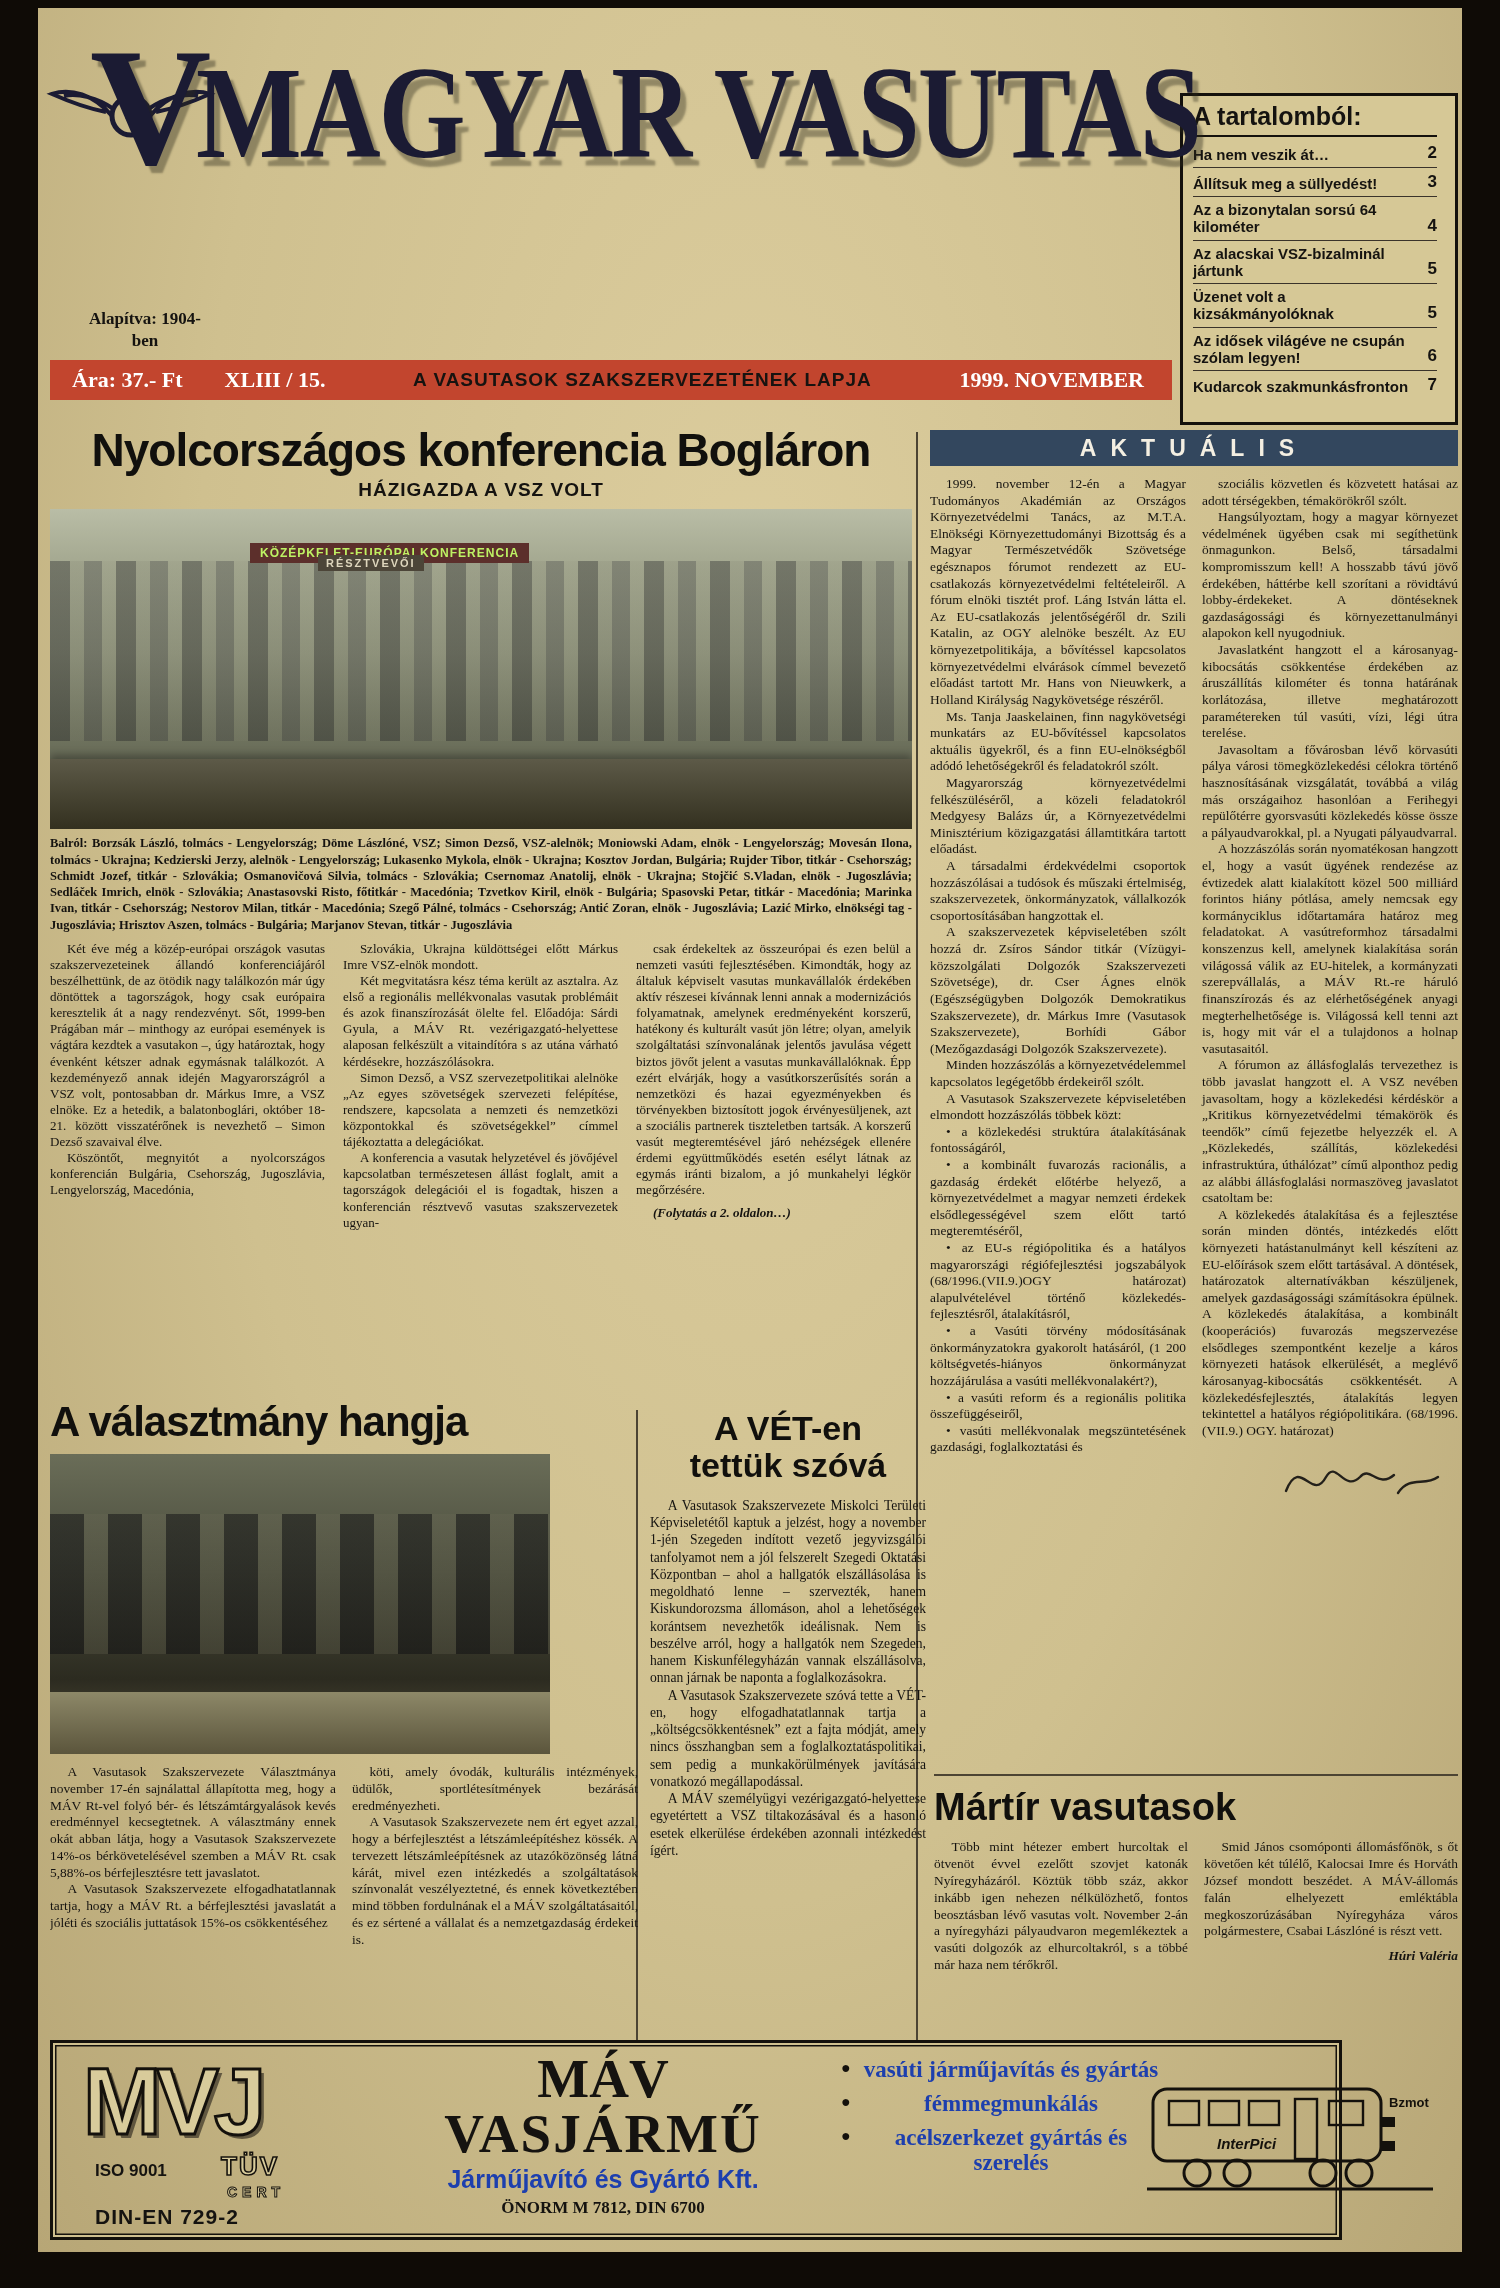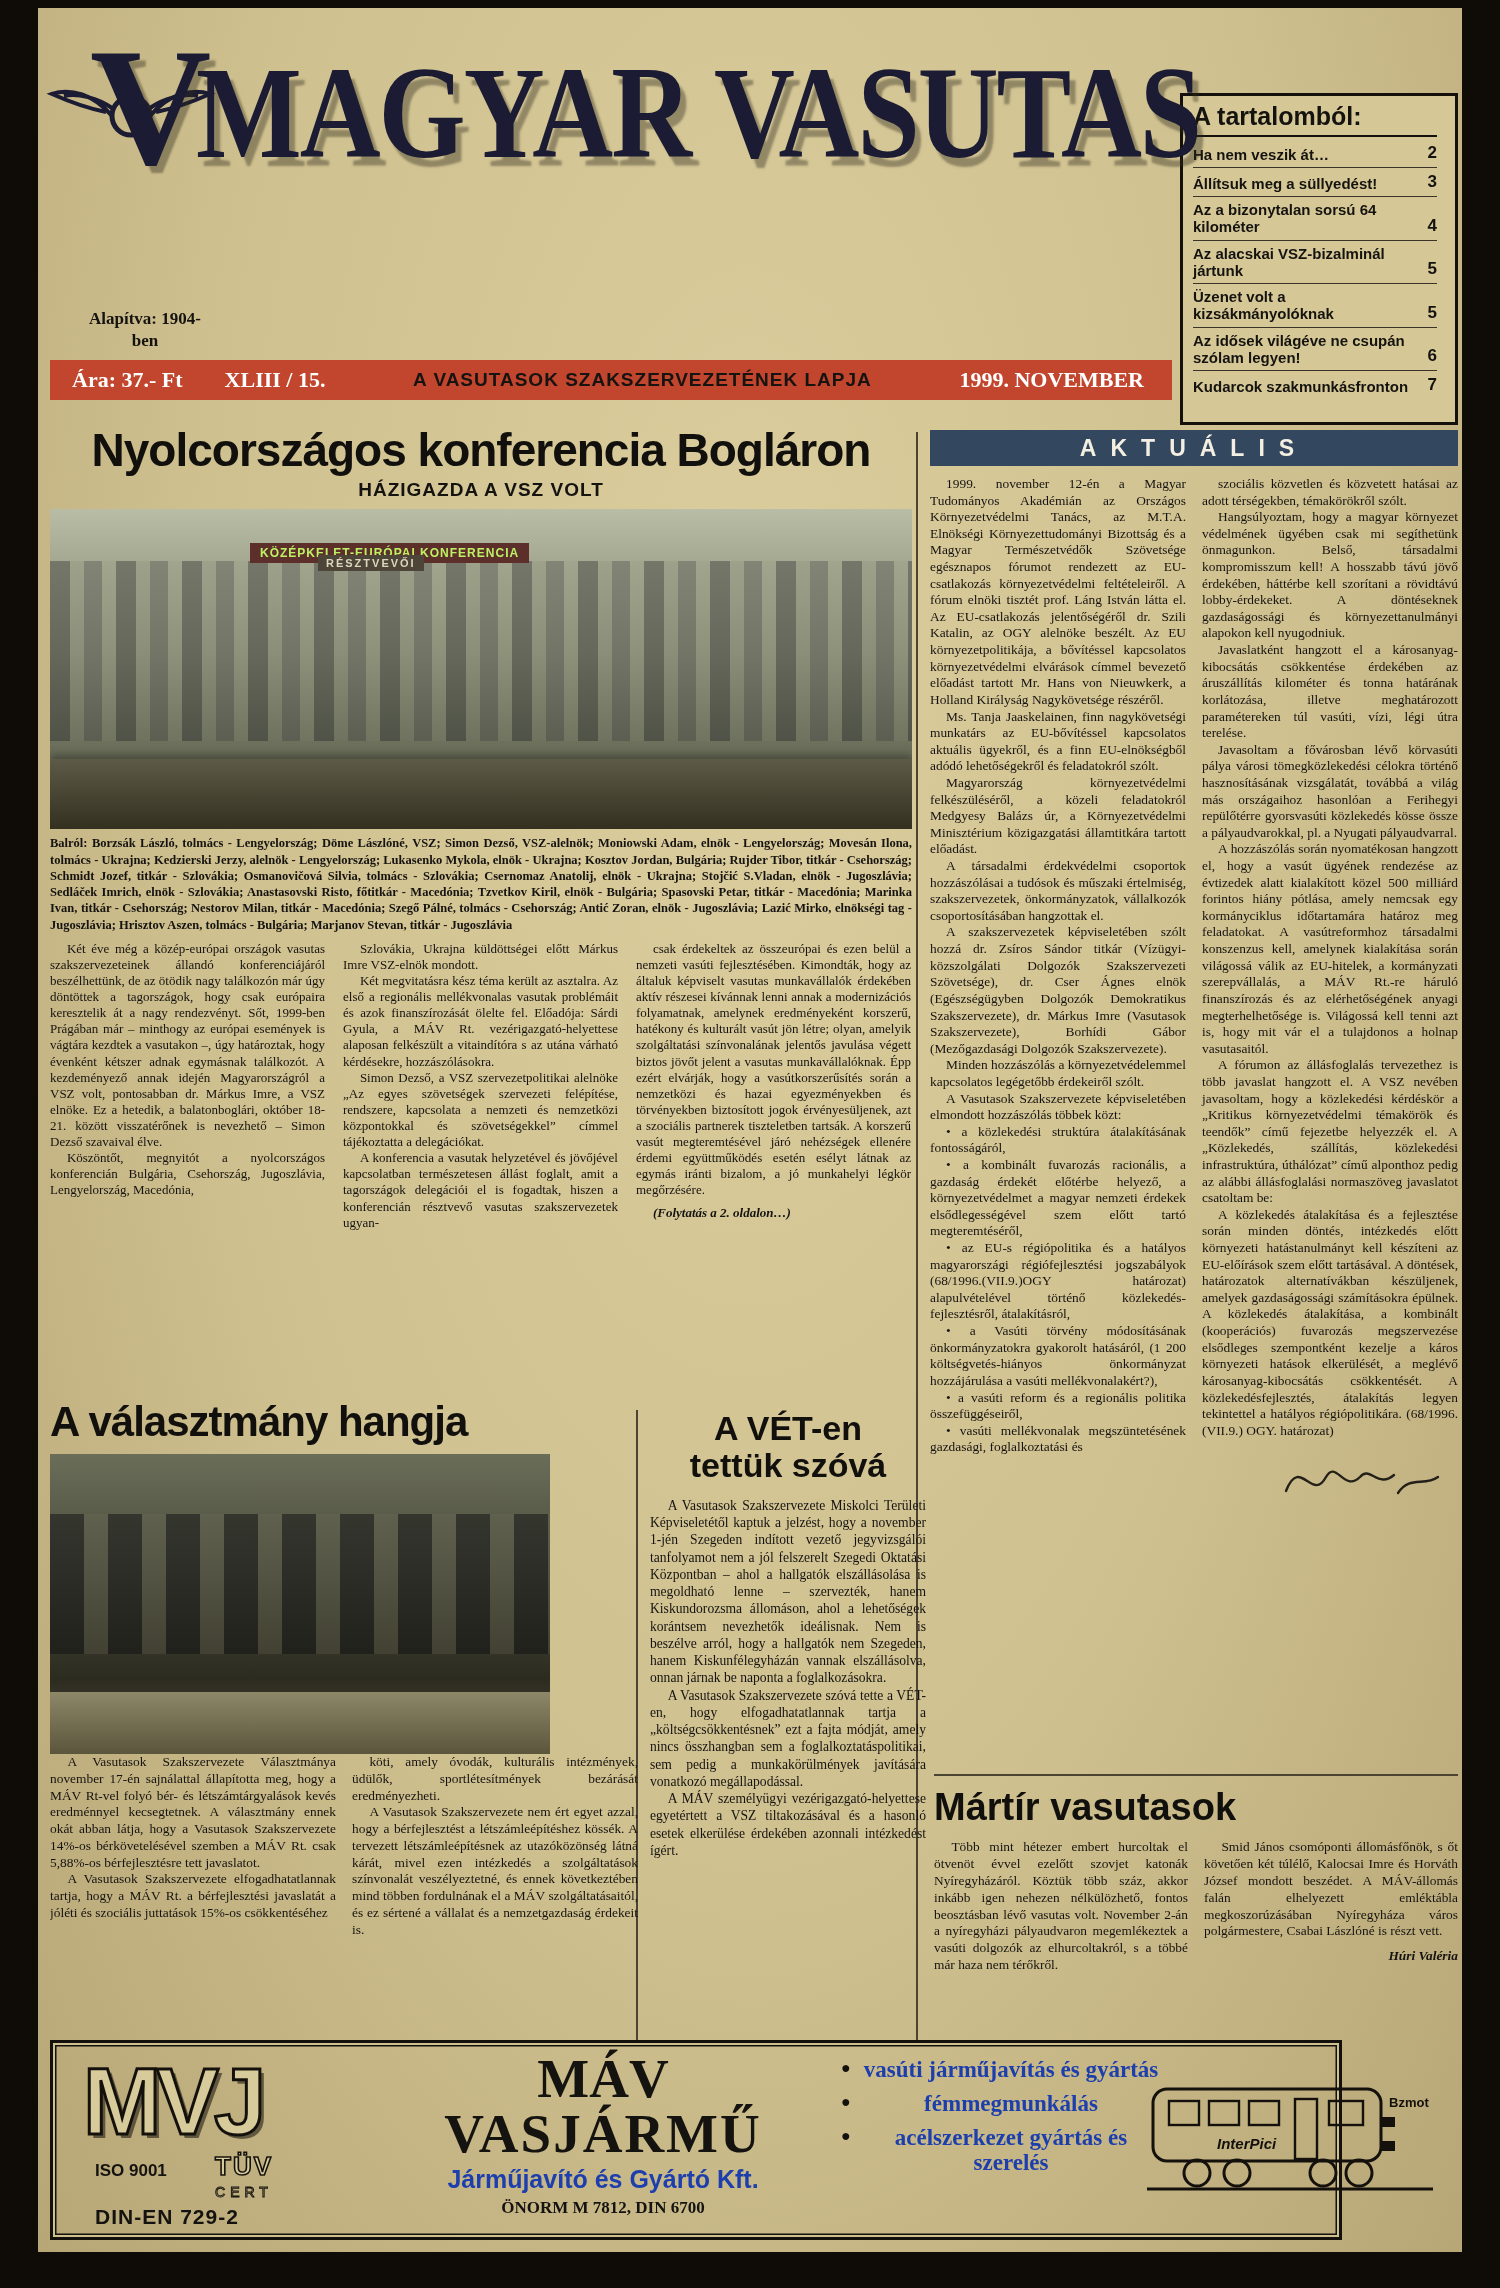--- a/index.html
+++ b/index.html
@@ -82,21 +82,21 @@
 
   
   .valasztmany { position:absolute; left:12px; top:1392px; width:588px; height:640px; overflow:hidden; }
   .valasztmany h2 { font-size:42px; letter-spacing:-1px; text-align:left; line-height:1.05; }
   .photo2 { margin-top:10px; width:500px; height:300px; position:relative; overflow:hidden;
             background: linear-gradient(#6a6d58 0%, #4a4c3c 40%, #2c2b20 75%, #55523d 100%); }
   .photo2 .people { position:absolute; left:0; top:60px; width:100%; height:140px;
             background: repeating-linear-gradient(90deg, rgba(15,15,18,.5) 0 34px, rgba(110,108,88,.25) 34px 58px); }
   .photo2 .tableband { position:absolute; left:0; bottom:0; width:100%; height:62px;
             background: linear-gradient(#8d8868, #5b553c); }
-  .valasztmany .cols { display:flex; gap:16px; height:260px; overflow:hidden; }
+  .valasztmany .cols { display:flex; gap:16px; margin-top:10px; height:260px; overflow:hidden; }
   .valasztmany .col { width:286px; font-size:13.4px; line-height:1.25; }
 
   
   .vet { position:absolute; left:612px; top:1402px; width:276px; height:632px; overflow:hidden; }
   .vet h2 { font-size:34px; text-align:center; line-height:1.1; }
   .vet .bodycol { margin-top:12px; font-size:13.6px; line-height:1.27; }
 
   
   .martir { position:absolute; left:896px; top:1778px; width:524px; height:256px; overflow:hidden; }
   .martir h2 { font-size:38px; }
@@ -109,22 +109,22 @@
         border:3px solid #14110c; box-shadow: inset 0 0 0 2px #cfc08f, inset 0 0 0 3.5px #14110c; }
   .mvj { position:absolute; left:30px; top:12px; font-family:"Liberation Sans",sans-serif;
          font-weight:bold; font-size:94px; line-height:1; letter-spacing:-5px;
          color:#d8cb9b; -webkit-text-stroke:3px #14110c; text-shadow:4px 4px 0 rgba(20,17,12,.55); }
   .iso { position:absolute; left:42px; top:118px; font-family:"Liberation Sans",sans-serif;
          font-weight:bold; font-size:17px; }
   .tuv { position:absolute; left:162px; top:108px; text-align:center;
          font-family:"Liberation Sans",sans-serif; }
   .tuv .t1 { display:block; font-weight:bold; font-size:26px; letter-spacing:2px;
              color:#d8cb9b; -webkit-text-stroke:1.6px #14110c; }
-  .tuv .t2 { display:block; font-weight:normal; font-size:14px; letter-spacing:5px; margin-top:2px;
-             color:#d8cb9b; -webkit-text-stroke:1px #14110c; }
+  .tuv .t2 { display:block; font-weight:bold; font-size:14px; letter-spacing:5px; margin-top:2px;
+             color:#d8cb9b;margin-left:12px; -webkit-text-stroke:1px #14110c; }
   .din { position:absolute; left:42px; top:162px; font-family:"Liberation Sans",sans-serif;
          font-weight:bold; font-size:21px; letter-spacing:1px; }
   .ad-center { position:absolute; left:330px; top:8px; width:440px; text-align:center; }
   .ad-center .mav  { font-family:"Liberation Serif",serif; font-weight:bold; font-size:55px; line-height:1.0; }
   .ad-center .vj   { font-family:"Liberation Serif",serif; font-weight:bold; font-size:55px; line-height:1.0; letter-spacing:2px; }
   .ad-center .kft  { font-family:"Liberation Sans",sans-serif; font-weight:bold; font-size:25px;
                      color:var(--ad_blue,#1d3fae); margin-top:4px; }
   .ad-center .std  { font-family:"Liberation Serif",serif; font-weight:bold; font-size:17px; margin-top:4px; }
   .services { position:absolute; left:788px; top:14px; width:320px; list-style:none; }
   .services li { font-family:"Liberation Serif",serif; font-weight:bold; font-size:23px; line-height:1.12;

